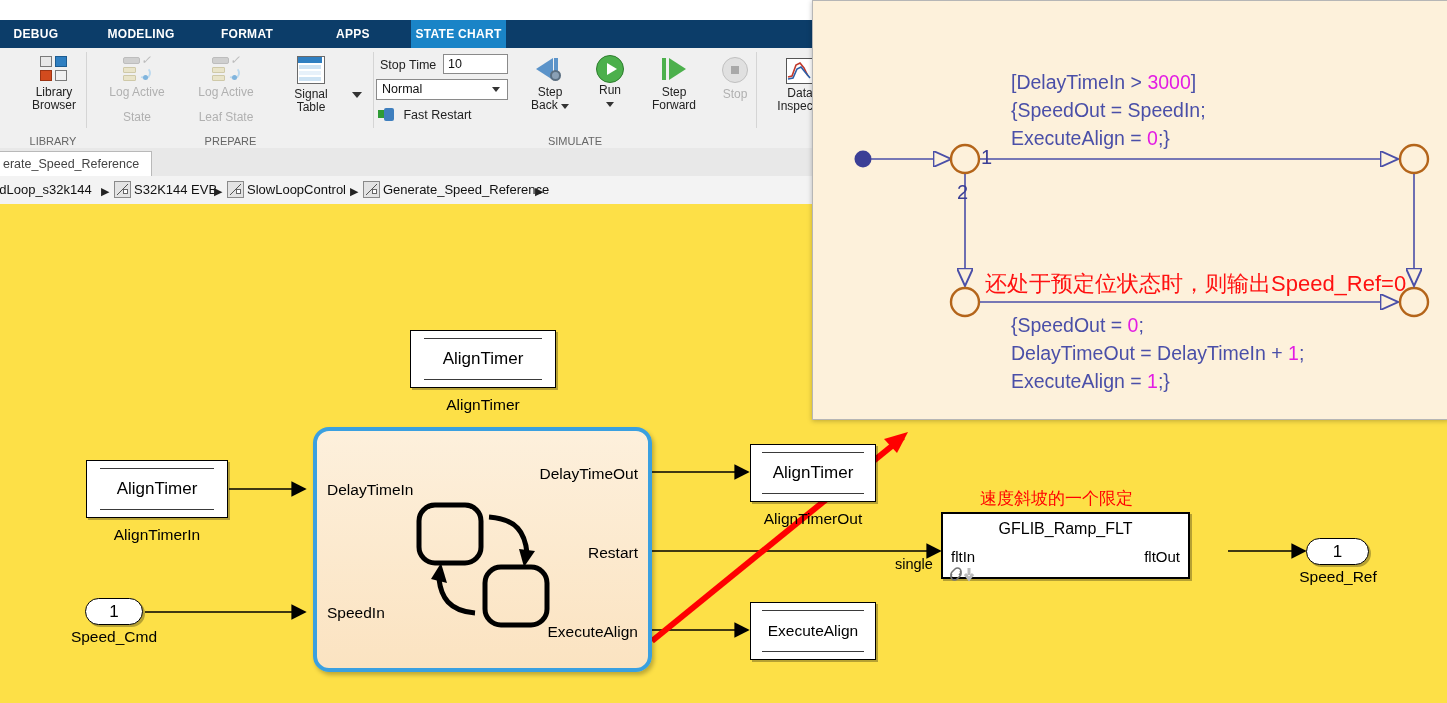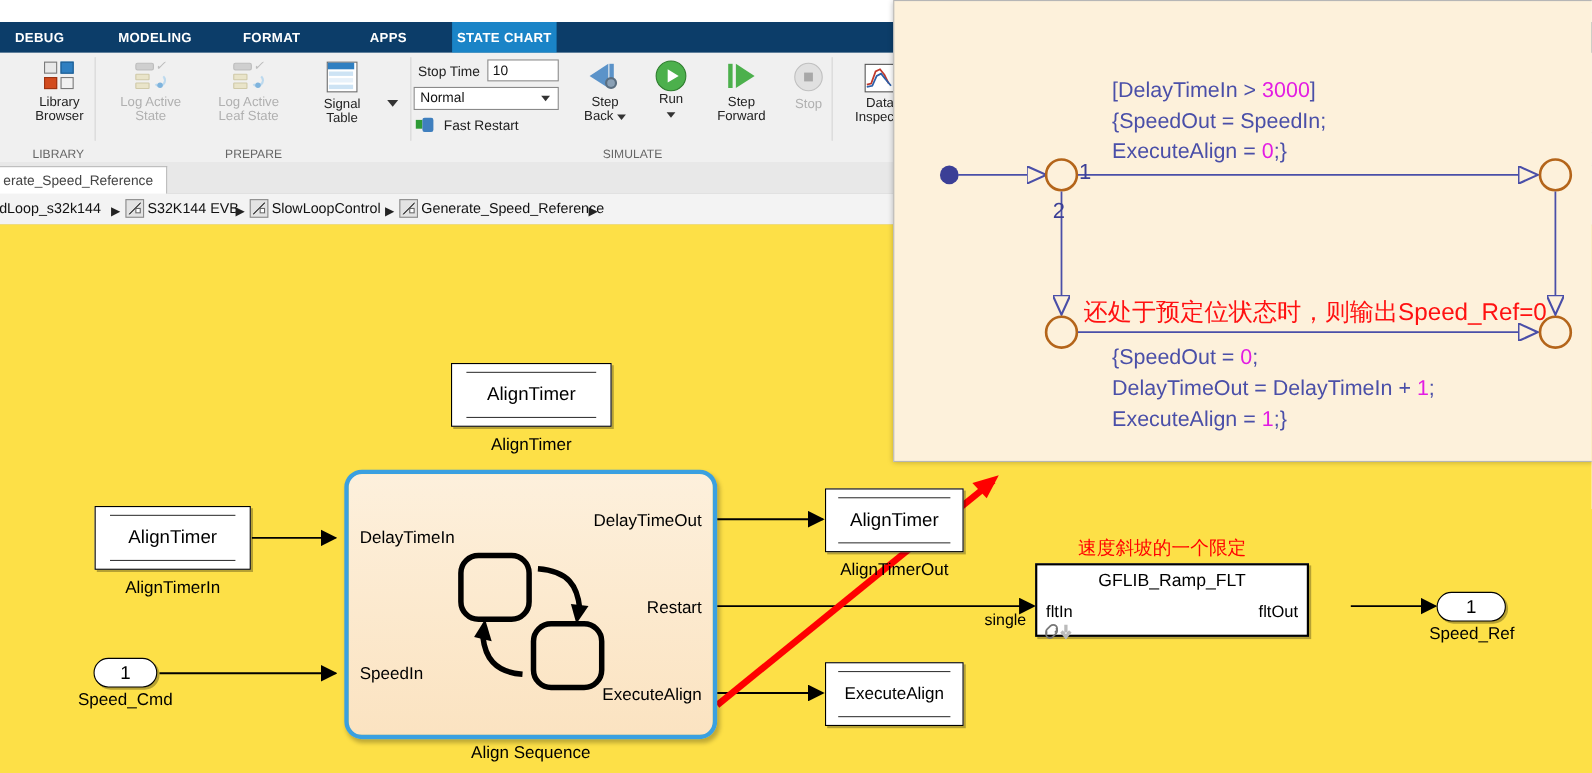--- a/index.html
+++ b/index.html
@@ -41,21 +41,21 @@
     background:#f0f0f0;border-bottom:1px solid #c8c8c8;
   }
   .rgroup{position:absolute;top:0;height:100px;}
   .rgroup .glabel{
     position:absolute;bottom:1px;left:0;width:100%;
     text-align:center;font-size:11px;color:#666;
   }
   .rsep{position:absolute;top:4px;width:1px;height:76px;background:#d5d5d5;}
   .rbtn{position:absolute;text-align:center;}
   .rbtn .cap{font-size:12px;color:#222;line-height:13px;display:block;}
-  .rbtn.disabled .cap{color:#b0b0b0;}
+  .rbtn.disabled .cap{color:#b0b0b0;margin-top:12px;}
 
   
   .ic{position:relative;display:block;margin:0 auto;}
 
   
   .ic-lib{width:28px;height:26px;}
   .ic-lib i{position:absolute;width:12px;height:11px;display:block;border:1px solid #7a7a7a;box-sizing:border-box;}
   .ic-lib i.a{left:0;top:0;background:#e8e8e8;}
   .ic-lib i.b{left:15px;top:0;background:#2f7fc1;border-color:#1d5c91;}
   .ic-lib i.c{left:0;top:14px;background:#d24b1e;border-color:#9c3413;}
@@ -452,21 +452,20 @@
       <div class="pin pr" style="top:192px;">ExecuteAlign</div>
       <svg style="position:absolute;left:96px;top:70px;width:160px;height:130px;">
         <rect x="6" y="4" width="62" height="58" rx="16" ry="16" fill="none" stroke="#000" stroke-width="5"></rect>
         <rect x="72" y="66" width="62" height="58" rx="16" ry="16" fill="none" stroke="#000" stroke-width="5"></rect>
         <path d="M76,16 C104,18 112,32 114,52" fill="none" stroke="#000" stroke-width="5"></path>
         <path d="M106,48 L122,50 L111,66 Z" fill="#000"></path>
         <path d="M62,112 C36,110 28,96 26,78" fill="none" stroke="#000" stroke-width="5"></path>
         <path d="M34,82 L18,78 L28,62 Z" fill="#000"></path>
       </svg>
     </div>
-    <div class="blabel" style="left:313px;top:472px;width:339px;">Align Sequence</div>
 
     <div class="blk" style="left:750px;top:240px;width:126px;height:58px;">
       <div class="inner-top"></div>
         <div class="inner-bot"></div>
       <div class="btext">AlignTimer</div>
     </div>
     <div class="blabel" style="left:742px;top:306px;width:142px;">AlignTimerOut</div>
 
     <div class="blk" style="left:750px;top:398px;width:126px;height:58px;">
       <div class="inner-top"></div>

